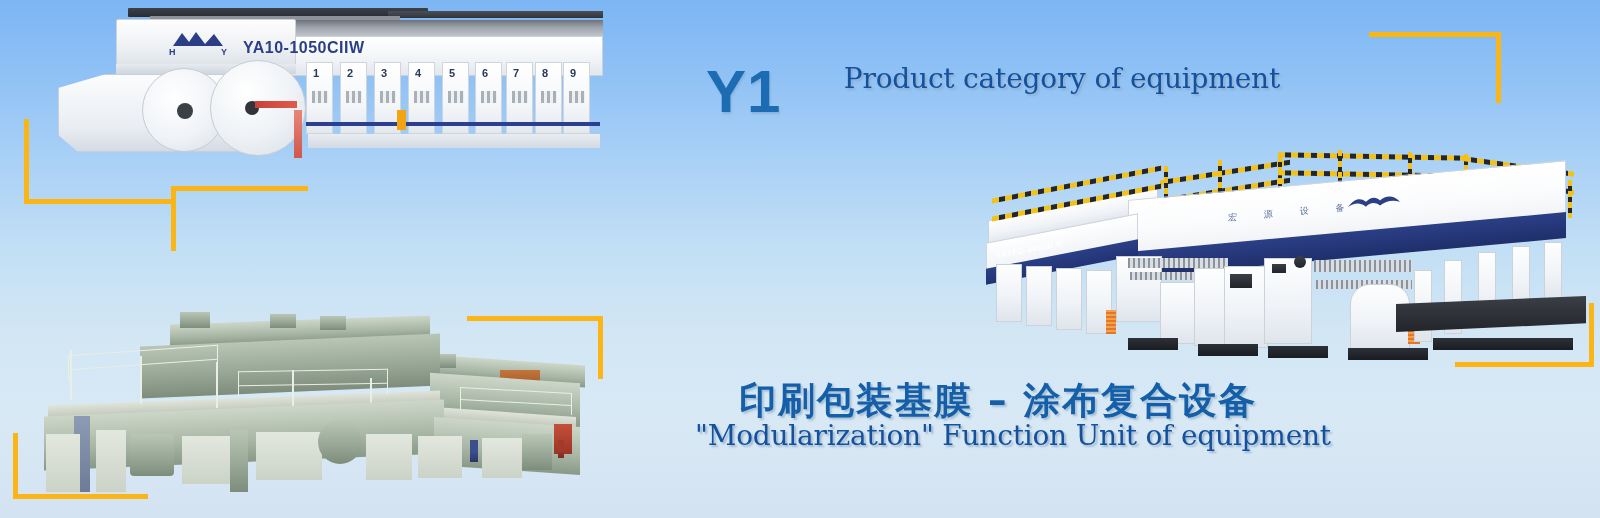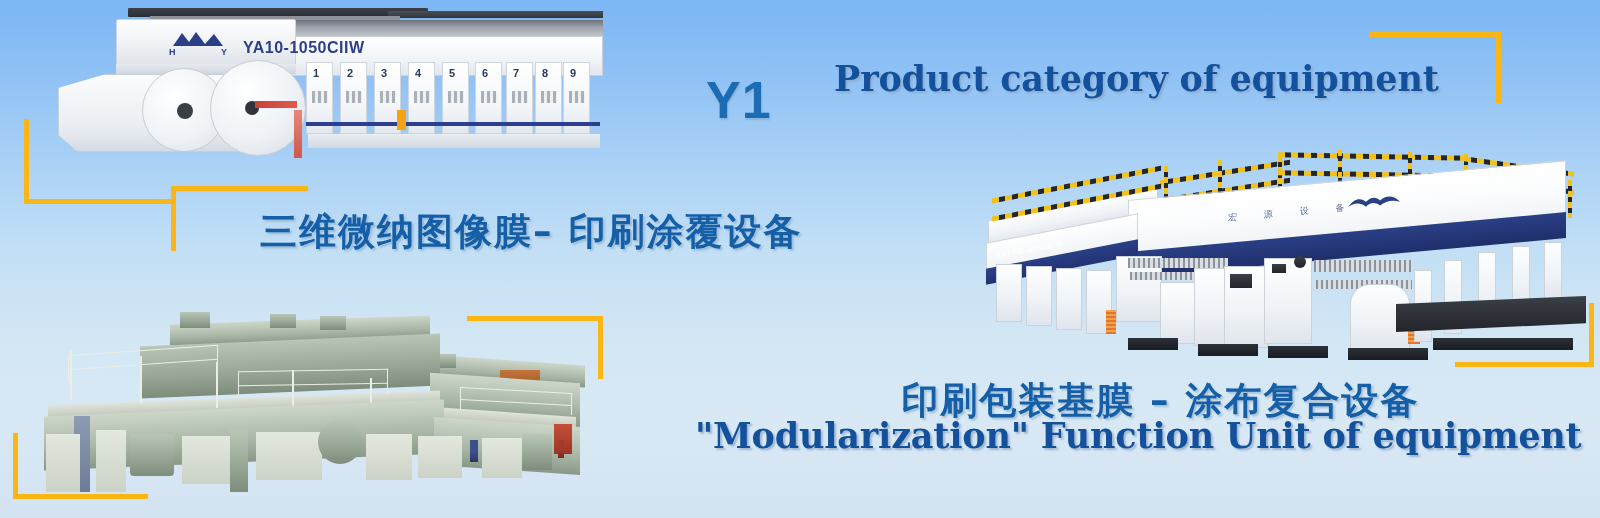--- a/index.html
+++ b/index.html
@@ -25,41 +25,40 @@
   
   .brk { position: absolute; background: #fbb615; }
 
   
   .tblock { position: absolute; white-space: nowrap; }
   .ycode {
     display: inline-block;
     vertical-align: top;
     font-family: "Liberation Sans", sans-serif;
     font-weight: bold;
-    font-size: 52px;
+    font-size: 60px;
     line-height: 56px;
     color: #1c6cb4;
     letter-spacing: 1px;
     text-shadow: 1px 2px 2px rgba(120,150,180,0.45);
-    margin-top: 8px;
   }
   .tlines { display: inline-block; vertical-align: top; }
   .cn {
     font-family: "DejaVu Sans", "Liberation Sans", sans-serif;
     font-weight: bold;
     font-size: 37px;
     line-height: 40px;
     color: #155fa8;
     letter-spacing: 2px;
     text-shadow: 2px 2px 2px rgba(130,160,190,0.55);
   }
   .en {
     font-family: "DejaVu Serif", "Liberation Serif", serif;
-    font-weight: bold;
-    font-size: 35px;
+    font-weight: normal;
+    font-size: 28px;
     line-height: 30px;
     color: #14519c;
     letter-spacing: -0.2px;
     text-shadow: 2px 2px 2px rgba(140,165,195,0.75);
   }
 
   
   #m1 { position: absolute; left: 58px; top: 6px; width: 540px; height: 165px; }
   #m1 .roof { position:absolute; left:70px; top:2px; width:300px; height:9px;
               background:linear-gradient(#3c4048,#2a2d33); border-radius:1px;}
@@ -406,24 +405,23 @@
 
   <div class="tblock" style="left:706px; top:64px;">
     <span class="ycode">Y1</span>
     <span class="tlines" style="margin-left:58px;">
       <div class="en">Product category of equipment</div>
     </span>
   </div>
 
   <div class="tblock" style="left:212px; top:212px;">
     <span class="tlines" style="margin-left:48px;">
-      <div class="cn">三维微纳图像膜– 印刷涂覆设备</div>
     </span>
   </div>
 
   <div class="tblock" style="left:653px; top:381px;">
     <span class="tlines" style="margin-left:42px;">
-      <div class="cn" style="padding-left:44px;text-align:center;">印刷包装基膜 – 涂布复合设备</div>
+      <div class="cn" style="padding-left:44px;">印刷包装基膜 – 涂布复合设备</div>
       <div class="en">"Modularization" Function Unit of equipment</div>
     </span>
   </div>
 
 </div>
 
 </body></html>

